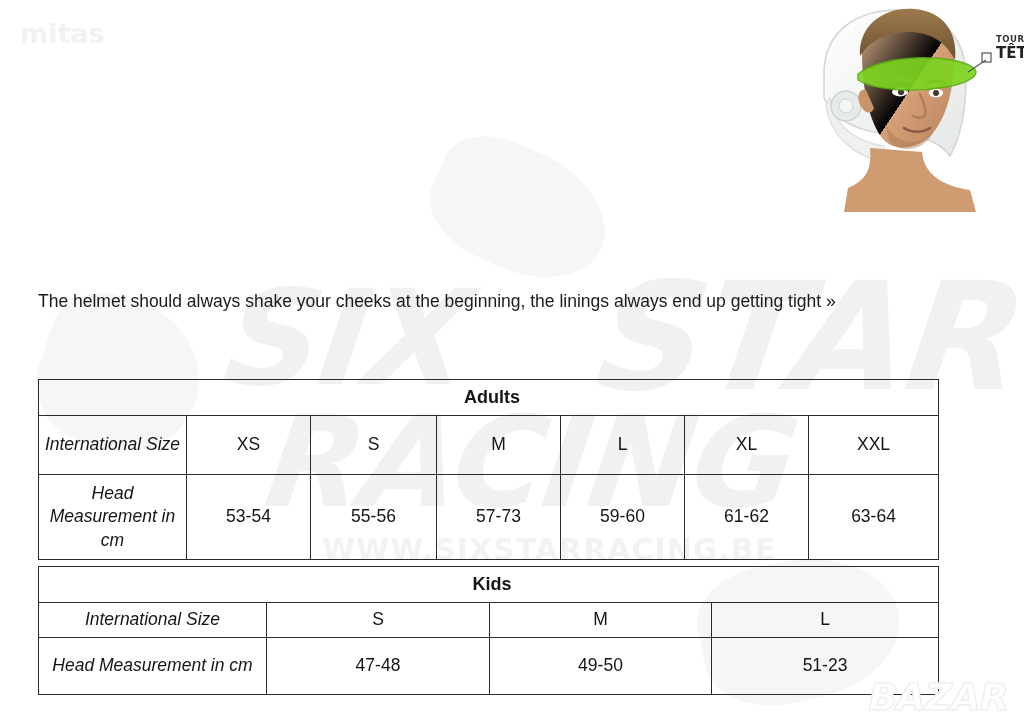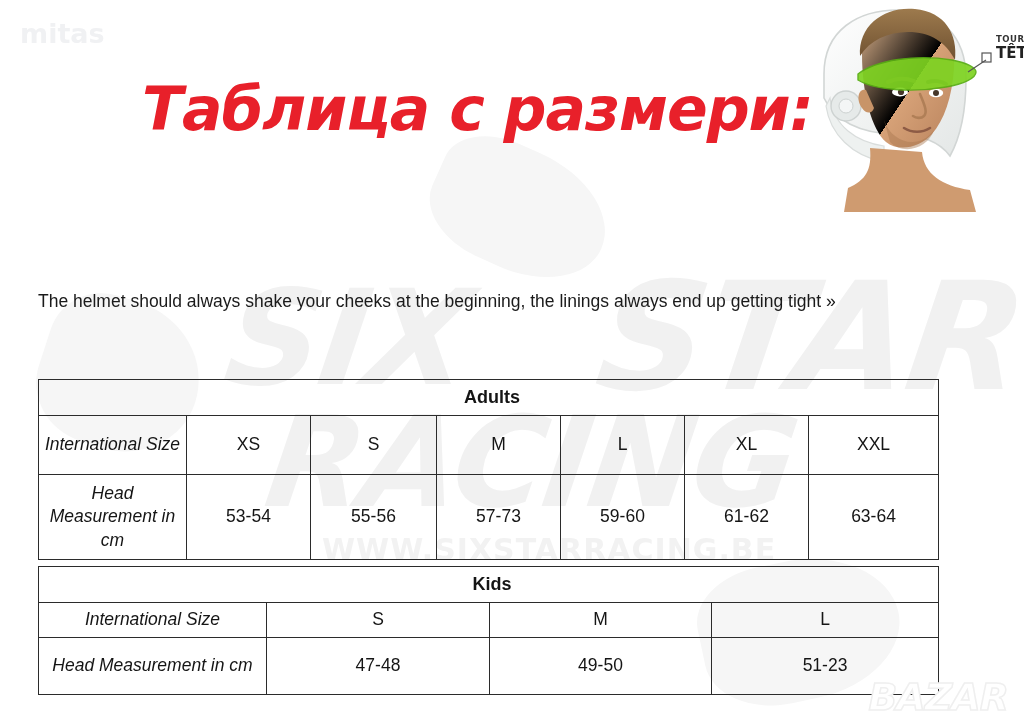--- a/index.html
+++ b/index.html
@@ -179,21 +179,20 @@
     <div class="wm-blob wm-b3"></div>
     <div class="wm-word wm-six">SIX</div>
     <div class="wm-word wm-star">STAR</div>
     <div class="wm-word wm-racing">RACING</div>
     <div class="wm-word wm-url">WWW.SIXSTARRACING.BE</div>
   </div>
 
   <div class="mitas-mark">mitas</div>
   <div class="bazar-mark">BAZAR</div>
 
-  <div class="title">Таблица с размери:</div>
 
   <div class="hero">
     <svg width="224" height="210" viewBox="0 0 224 210" xmlns="http://www.w3.org/2000/svg">
       <defs>
         <linearGradient id="skin" x1="0" y1="0" x2="1" y2="1">
           <stop offset="0%" stop-color="#e9bd94"></stop>
           <stop offset="55%" stop-color="#d8a madeup"></stop>
           <stop offset="55%" stop-color="#d6a177"></stop>
           <stop offset="100%" stop-color="#b9835d"></stop>
         </linearGradient>

